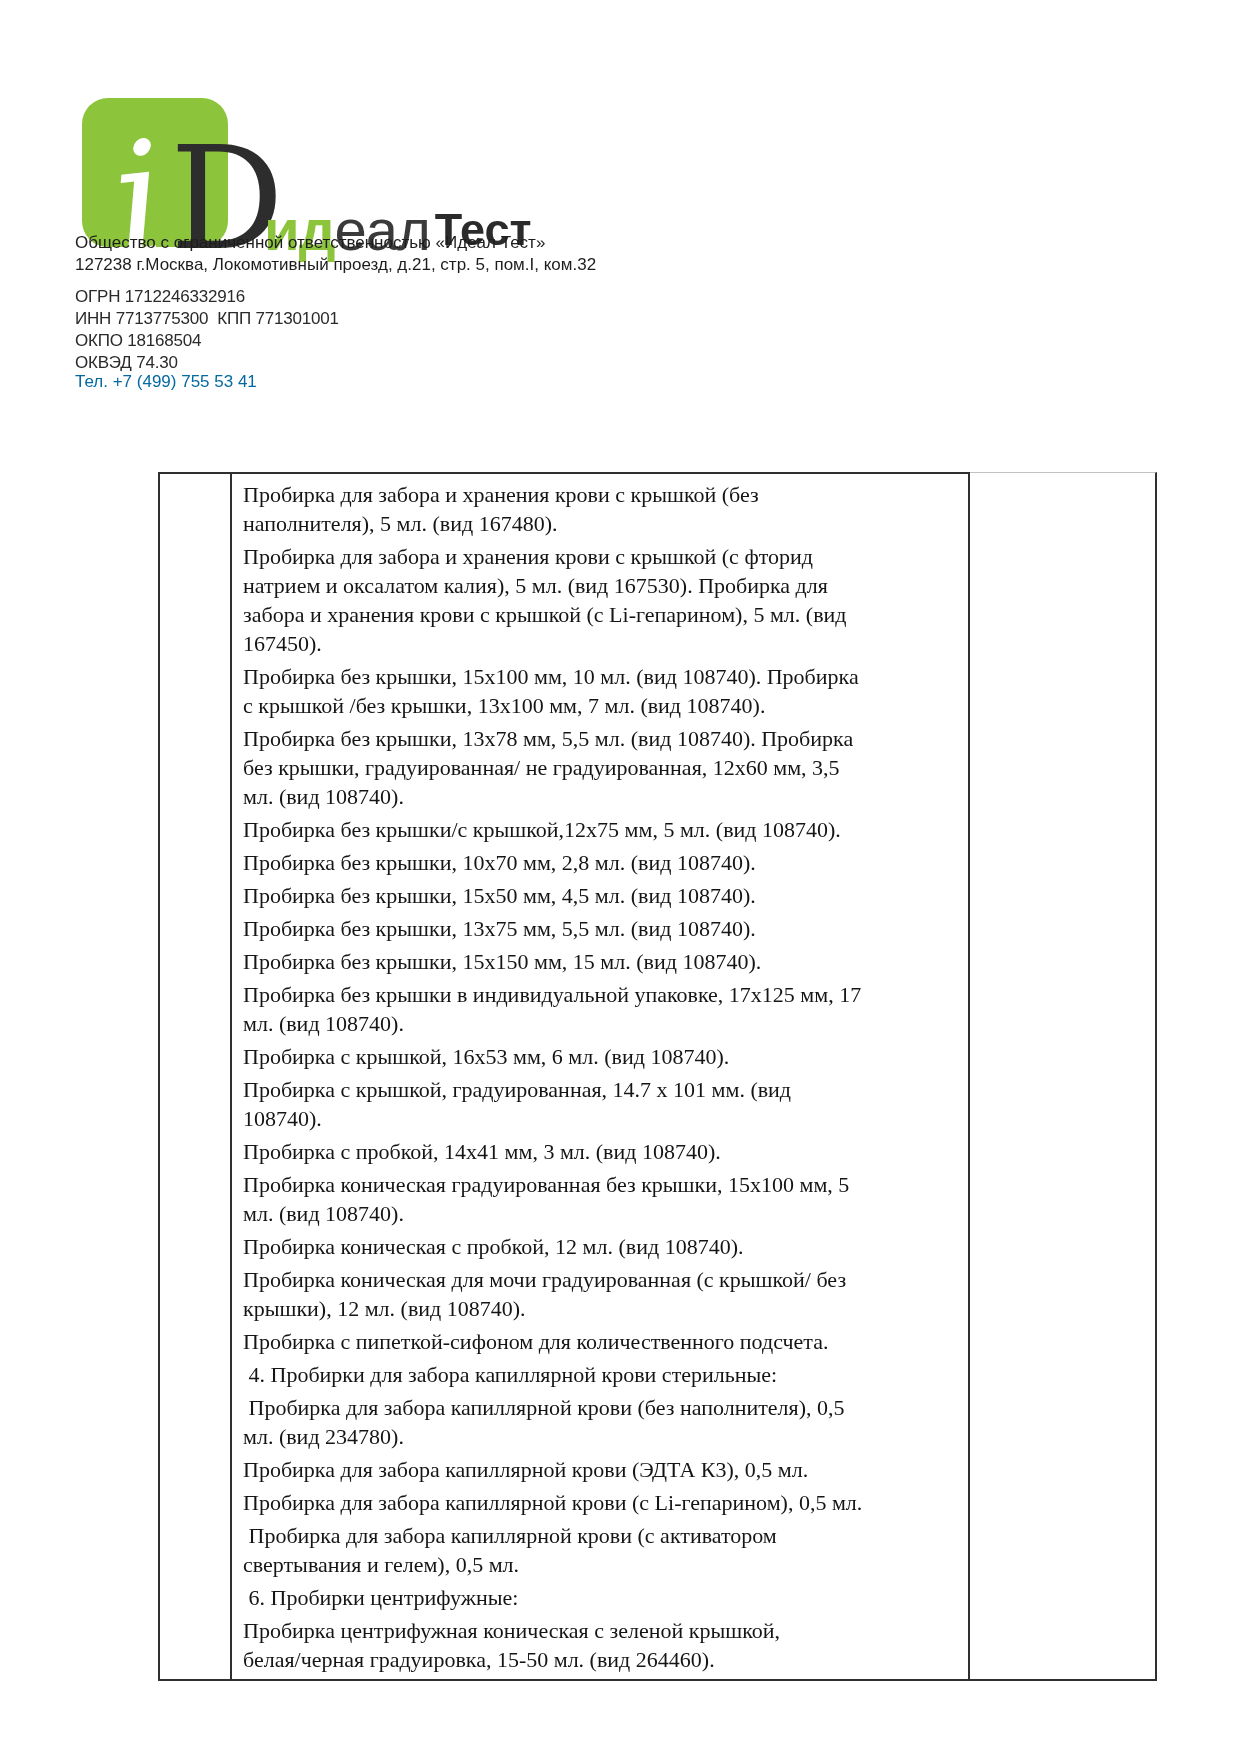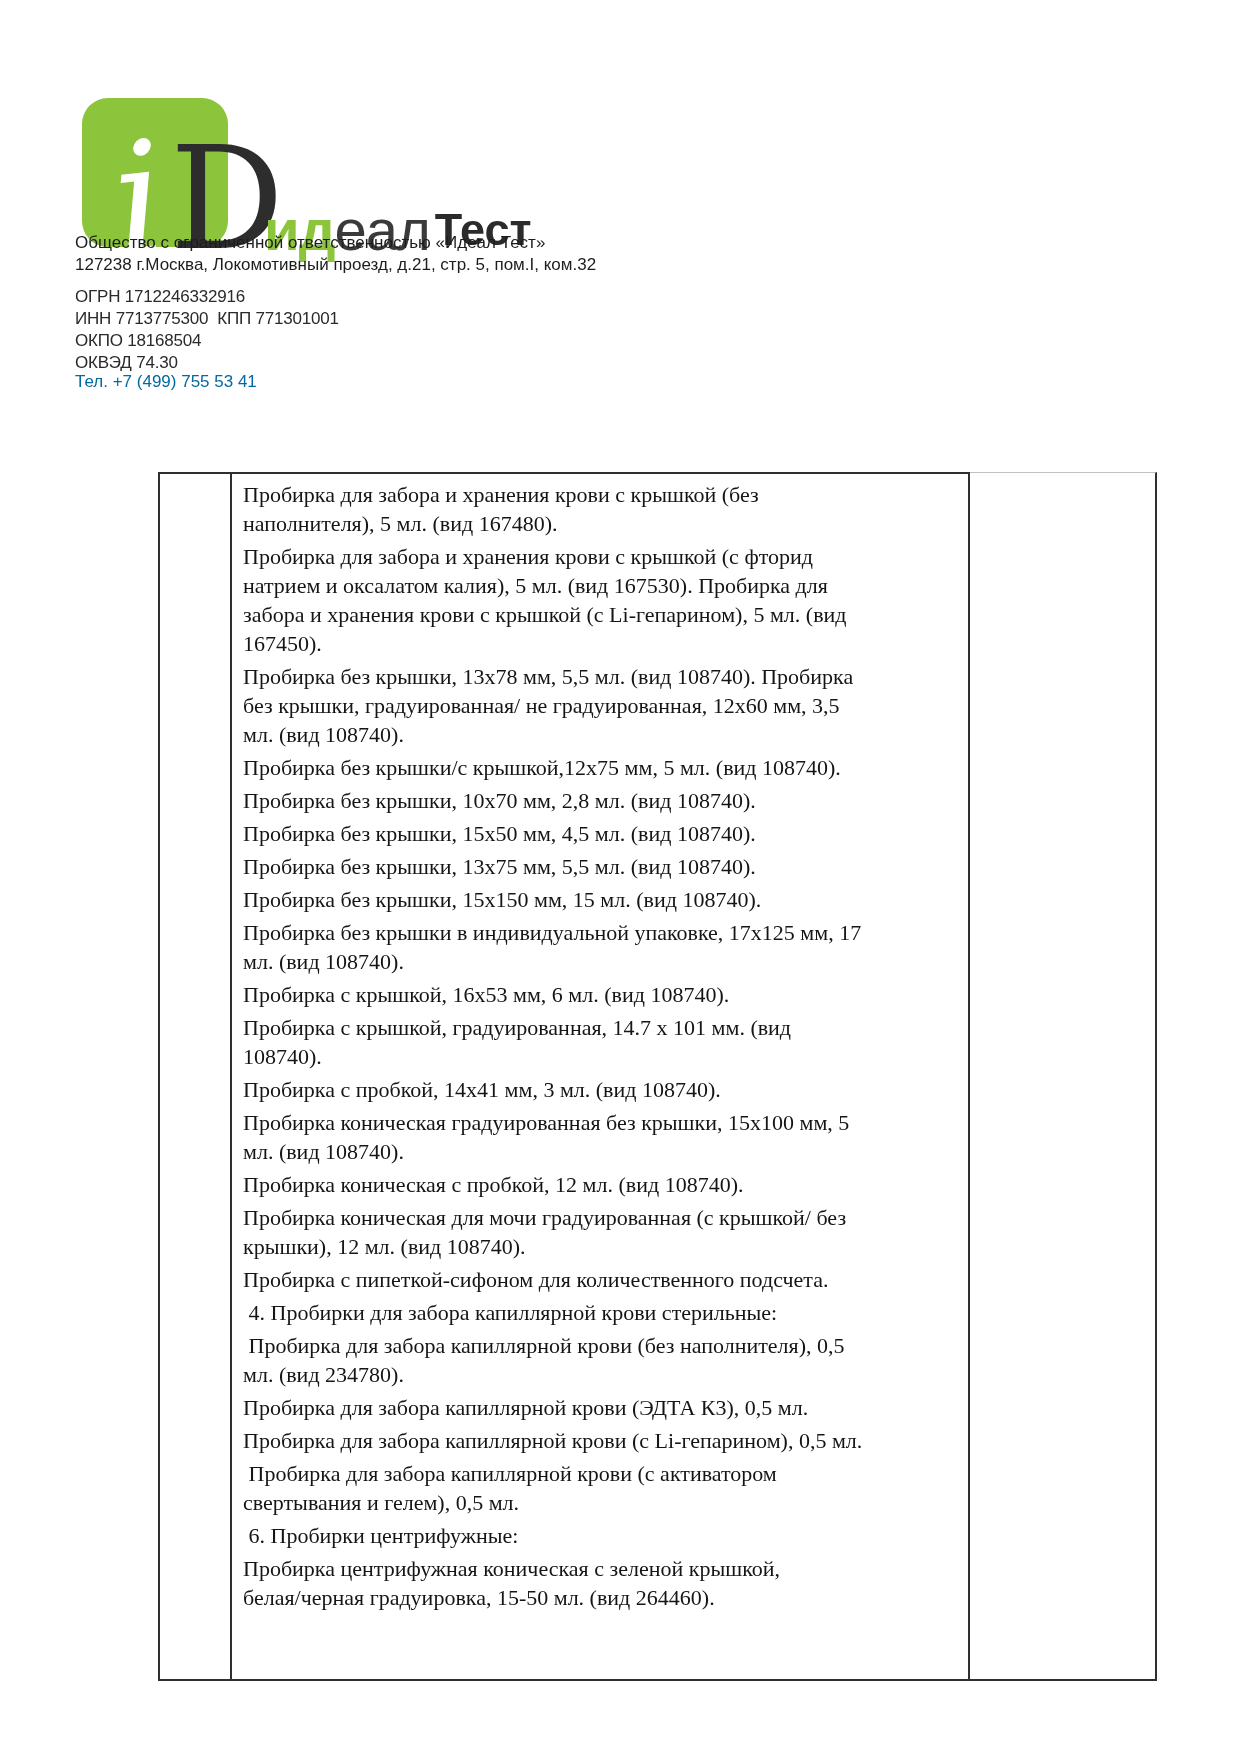--- a/index.html
+++ b/index.html
@@ -157,20 +157,22 @@
     <div class="tcol tcol-main">
 
         <p class="titem">Пробирка для забора и хранения крови с крышкой (без
 наполнителя), 5 мл. (вид 167480).</p>
 
         <p class="titem">Пробирка для забора и хранения крови с крышкой (с фторид
 натрием и оксалатом калия), 5 мл. (вид 167530). Пробирка для
 забора и хранения крови с крышкой (с Li-гепарином), 5 мл. (вид
 167450).</p>
 
+        <p class="titem">Пробирка без крышки, 15х100 мм, 10 мл. (вид 108740). Пробирка
+с крышкой /без крышки, 13х100 мм, 7 мл. (вид 108740).</p>
 
         <p class="titem">Пробирка без крышки, 13х78 мм, 5,5 мл. (вид 108740). Пробирка
 без крышки, градуированная/ не градуированная, 12х60 мм, 3,5
 мл. (вид 108740).</p>
 
         <p class="titem">Пробирка без крышки/с крышкой,12х75 мм, 5 мл. (вид 108740).</p>
 
         <p class="titem">Пробирка без крышки, 10х70 мм, 2,8 мл. (вид 108740).</p>
 
         <p class="titem">Пробирка без крышки, 15х50 мм, 4,5 мл. (вид 108740).</p>

